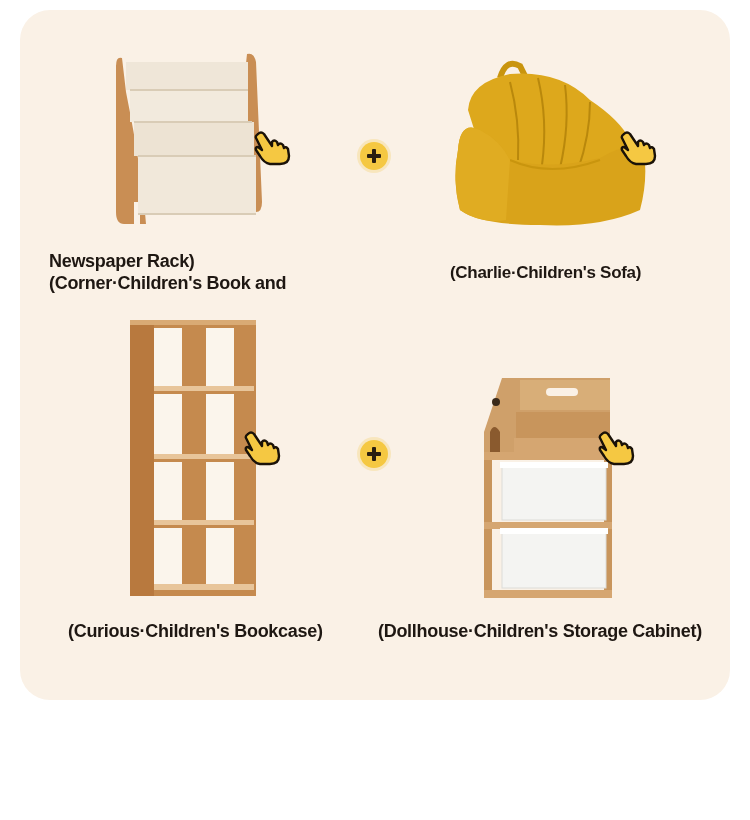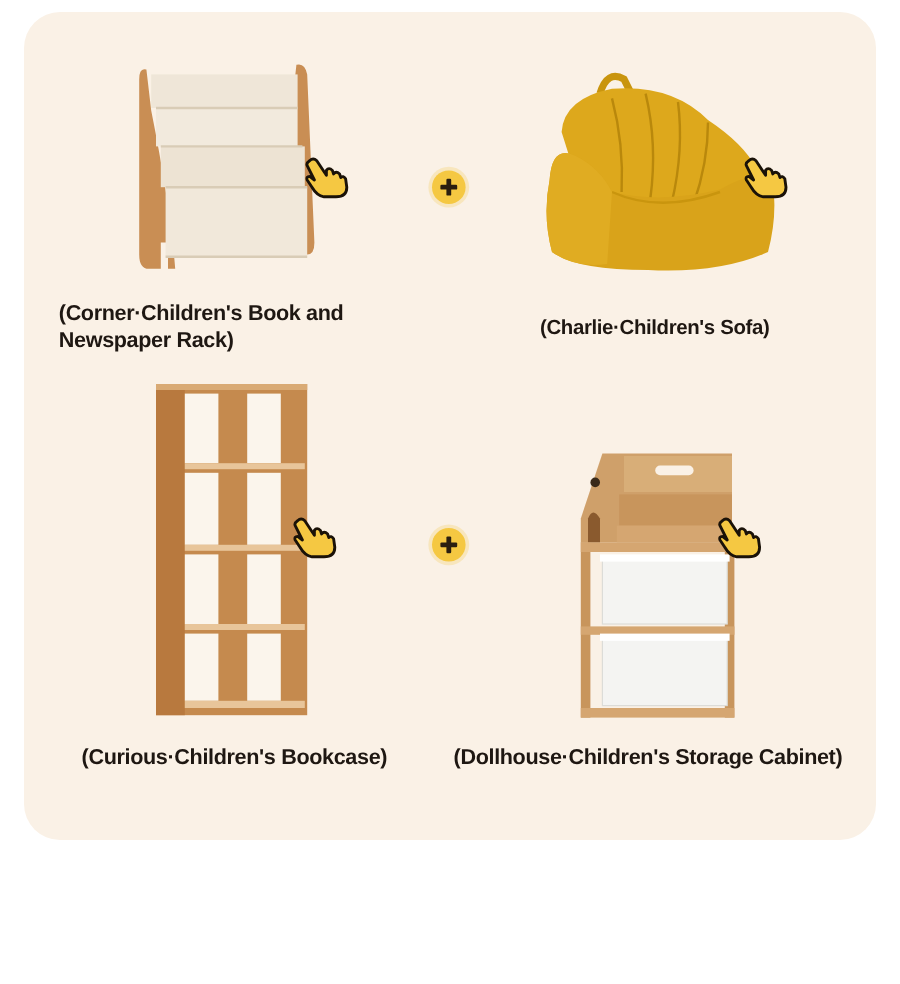--- a/index.html
+++ b/index.html
@@ -43,22 +43,22 @@
       <line x1="26" y1="104" x2="144" y2="104" stroke="#D9CCB6" stroke-width="2"></line>
       <line x1="26" y1="162" x2="144" y2="162" stroke="#D9CCB6" stroke-width="2"></line>
     </svg>
   </div>
   <div class="hand" style="left:232px; top:120px;">
     <svg width="40" height="36" viewBox="0 0 40 36">
       <path d="M6 4 Q9 1 12 4 L20 16 L20 12 Q22 9 25 12 L26 15 Q28 12 31 15 L32 18 Q34 16 36 19 L37 26 Q37 34 28 34 L18 34 Q12 33 8 26 L4 20 Q3 17 6 17 L10 20 L4 8 Q3 6 6 4 Z" fill="#F5C842" stroke="#1A1208" stroke-width="2.4" stroke-linejoin="round"></path>
     </svg>
   </div>
   <div class="caption" style="left:29px; top:240px;">
+    <div>Newspaper Rack)</div>
     <div>(Corner·Children's Book and</div>
-    <div>Newspaper Rack)</div>
   </div>
 
   <div class="plus" style="left:340px; top:132px;"></div>
 
   <div class="product" style="left:430px; top:50px; width:200px; height:170px;">
     <svg width="200" height="170" viewBox="0 0 200 170">
 
       <path d="M50 18 Q56 -2 70 6 L78 22" fill="none" stroke="#C9950E" stroke-width="6"></path>
 
       <path d="M18 50 Q20 22 60 14 Q110 10 140 40 Q170 60 180 80 L150 120 L40 120 Z" fill="#DDA81C"></path>

